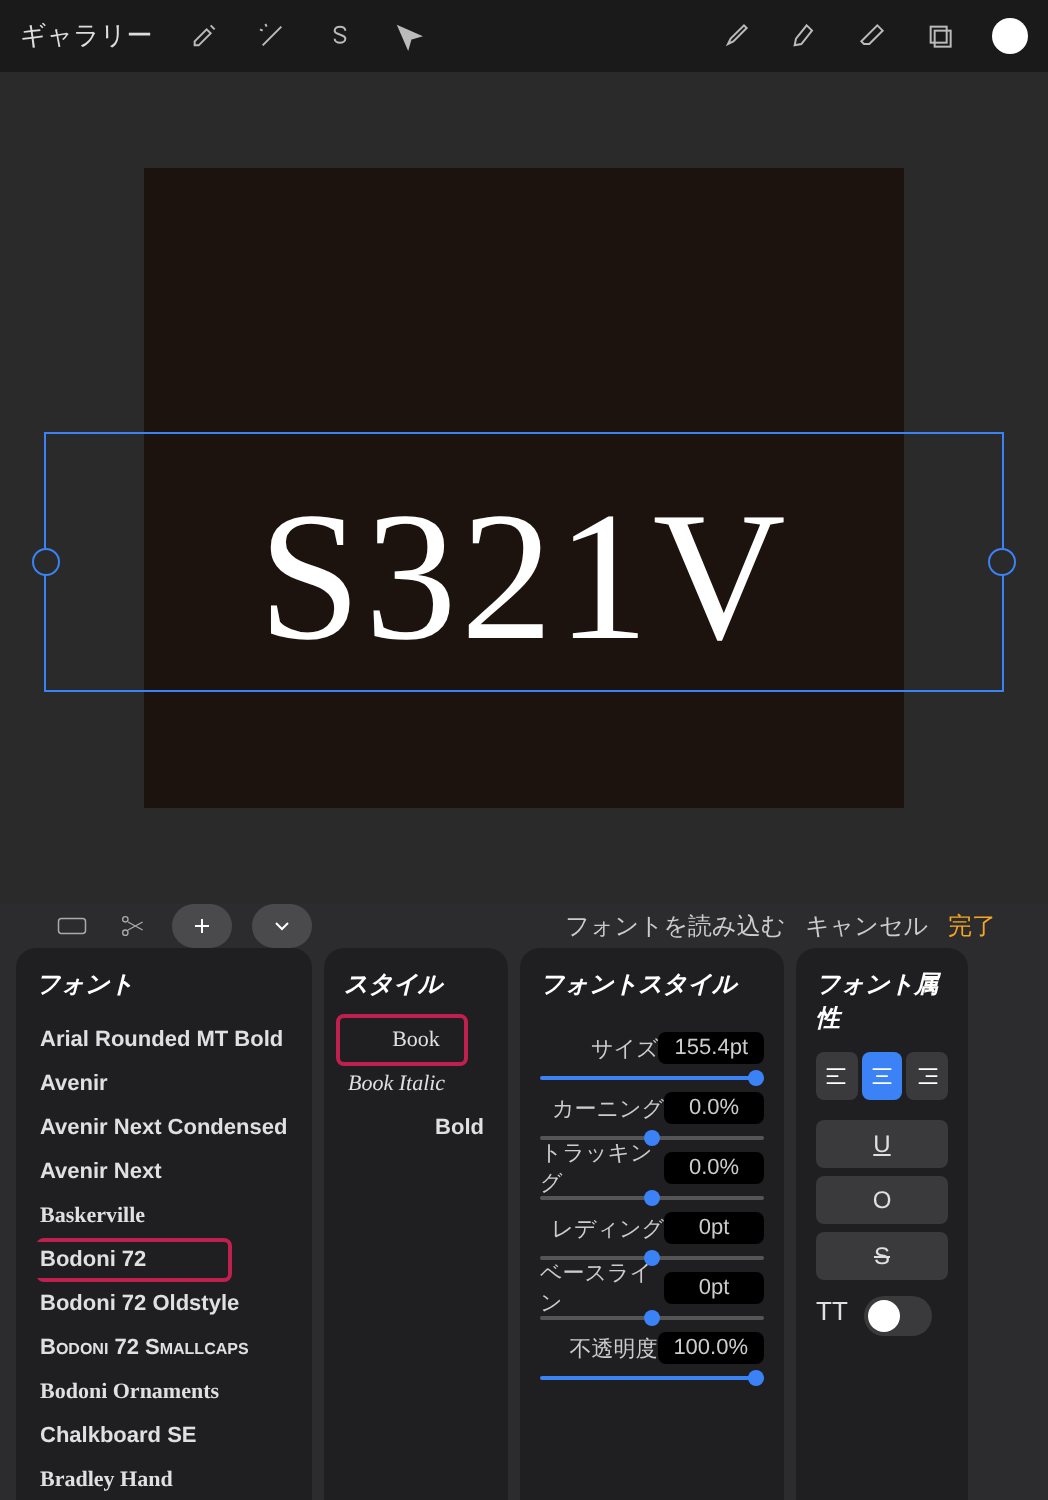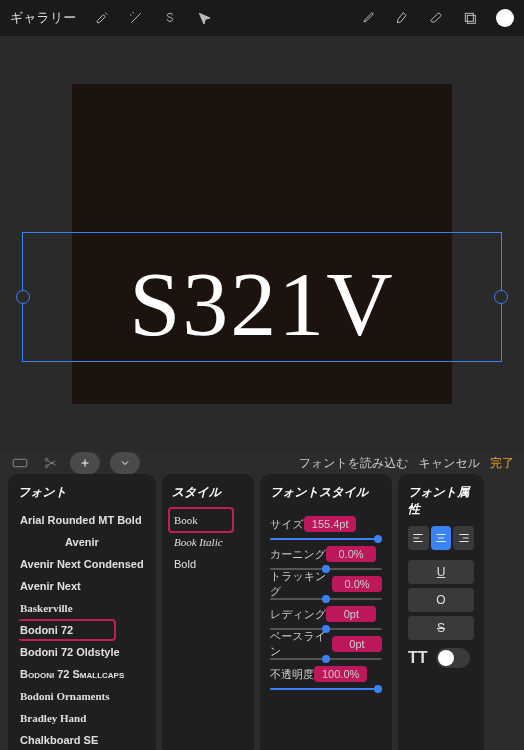--- a/index.html
+++ b/index.html
@@ -10,66 +10,66 @@
 .top-bar .left { display: flex; align-items: center; gap: 18px; }
 .top-bar .right { display: flex; align-items: center; gap: 18px; margin-left: auto; }
 .gallery-label { font-size: 13px; color: #ddd; }
 .tb-icon { width: 16px; height: 16px; color: #bbb; display: flex; align-items: center; justify-content: center; }
 .tb-icon svg { width: 16px; height: 16px; stroke: #bbb; fill: none; stroke-width: 1.5; }
 .white-dot { width: 18px; height: 18px; border-radius: 50%; background: #fff; }
 
 
 .canvas-wrap { height: 416px; background: #2a2a2a; position: relative; display: flex; align-items: center; justify-content: center; }
 .artboard { width: 380px; height: 320px; background: #1d130e; position: relative; }
-.text-selection { position: absolute; left: 22px; top: 196px; width: 480px; height: 130px; border: 1px solid #3b82f6; }
+.text-selection { position: absolute; left: 22px; top: 180px; width: 480px; height: 130px; border: 1px solid #3b82f6; }
 .text-selection::before, .text-selection::after { content: ''; position: absolute; width: 12px; height: 12px; border: 1px solid #3b82f6; border-radius: 50%; background: #2a2a2a; top: 50%; transform: translateY(-50%); }
 .text-selection::before { left: -7px; }
 .text-selection::after { right: -7px; }
 .big-text { position: absolute; width: 100%; text-align: center; top: 18px; font-family: "Bodoni 72", "Didot", Georgia, serif; font-size: 92px; color: #fff; letter-spacing: 2px; }
 
 
 .panel { height: 298px; background: #2c2c2e; display: flex; flex-direction: column; }
-.panel-header { height: 38px; display: flex; align-items: center; padding: 0 10px; gap: 10px; }
+.panel-header { height: 38px; display: flex; align-items: center; padding: 0 26px; gap: 10px; }
 .ph-icon { width: 20px; height: 20px; display: flex; align-items: center; justify-content: center; color: #aaa; }
 .pill-btn { height: 22px; padding: 0 6px; border-radius: 11px; background: #4a4a4c; display: flex; align-items: center; justify-content: center; min-width: 30px; }
 .ph-spacer { flex: 1; }
 .ph-link { font-size: 12px; color: #ccc; }
 .ph-link.done { color: #f5a623; }
 
 .panel-cols { flex: 1; display: flex; padding: 0 8px 8px; gap: 6px; }
 .col { background: #1f1f21; border-radius: 10px; padding: 10px 10px; overflow: hidden; }
 .col-header { font-size: 12px; font-weight: 600; color: #fff; margin-bottom: 8px; font-style: italic; }
 
 .col-fonts { width: 148px; }
 .font-item { font-size: 11px; padding: 5px 2px; border-radius: 4px; white-space: nowrap; overflow: hidden; font-weight: bold; }
 .font-item.selected { position: relative; }
 .font-item.selected::after { content: ''; position: absolute; left: -4px; right: 30px; top: 0; bottom: 0; border: 2px solid #c02050; border-radius: 4px; }
 
 .col-styles { width: 92px; }
 .style-item { font-size: 11px; padding: 5px 2px; font-family: Georgia, serif; }
 .style-item.italic { font-style: italic; }
-.style-item.bold { font-weight: normal; font-family: inherit; }
-.style-item.selected { position: relative; }
+.style-item.bold { font-weight: bold; font-family: inherit; text-align: right; }
+.style-item.selected { position: relative; text-align: center; }
 .style-item.selected::after { content: ''; position: absolute; left: -4px; right: 10px; top: -2px; bottom: -2px; border: 2px solid #c02050; border-radius: 4px; }
 
 .col-fstyle { width: 132px; }
-.fs-row { display: flex; align-items: center; justify-content: flex-start; font-size: 11px; color: #ccc; height: 30px; position: relative; }
-.fs-val { font-size: 11px; background: #be185d; padding: 2px 8px; border-radius: 4px; min-width: 50px; text-align: center; }
+.fs-row { display: flex; align-items: center; justify-content: flex-end; font-size: 11px; color: #ccc; height: 30px; position: relative; }
+.fs-val { font-size: 11px; background: #000000; padding: 2px 8px; border-radius: 4px; min-width: 50px; text-align: center; }
 .fs-slider { position: absolute; bottom: -1px; left: 0; right: 0; height: 2px; background: #3b82f6; border-radius: 1px; }
 .fs-slider::after { content: ''; position: absolute; right: 0; top: -3px; width: 8px; height: 8px; background: #3b82f6; border-radius: 50%; }
 .fs-slider.mid::after { left: 50%; right: auto; transform: translateX(-50%); }
 .fs-slider.mid { background: linear-gradient(90deg, #555 0%, #555 48%, #3b82f6 48%, #3b82f6 52%, #555 52%); }
 
 .col-attrs { width: 86px; }
 .align-btns { display: flex; gap: 2px; margin-bottom: 10px; }
 .align-btn { flex: 1; height: 24px; background: #3a3a3c; display: flex; align-items: center; justify-content: center; border-radius: 4px; }
 .align-btn.active { background: #3b82f6; }
 .align-btn svg { width: 14px; height: 14px; stroke: #fff; stroke-width: 1.5; fill: none; }
 .attr-btn { height: 24px; background: #3a3a3c; display: flex; align-items: center; justify-content: center; border-radius: 4px; margin-bottom: 4px; font-size: 12px; }
-.attr-row { display: flex; align-items: center; gap: 8px; margin-top: 8px; font-size: 16px; font-weight: bold; }
+.attr-row { display: flex; gap: 8px; margin-top: 8px; font-size: 13px; }
 .toggle { width: 34px; height: 20px; border-radius: 10px; background: #3a3a3c; position: relative; }
 .toggle::after { content: ''; position: absolute; left: 2px; top: 2px; width: 16px; height: 16px; border-radius: 50%; background: #fff; }
 </style>
 </head>
 <body>
 
 <div class="top-bar">
   <div class="left">
     <span class="gallery-label">ギャラリー</span>
     <span class="tb-icon">
@@ -154,30 +154,30 @@
     <span class="ph-link">フォントを読み込む</span>
     <span class="ph-link">キャンセル</span>
     <span class="ph-link done">完了</span>
   </div>
 
   <div class="panel-cols">
     <div class="col col-fonts">
       <div class="col-header">フォント</div>
       <div id="font-list">
           <div class="font-item" style="font-family: &quot;Arial Rounded MT Bold&quot;, Arial;">Arial Rounded MT Bold</div>
-          <div class="font-item" style="font-family: Avenir, sans-serif; text-align: center;">Avenir</div>
+          <div class="font-item" style="font-family: Avenir, sans-serif;">Avenir</div>
           <div class="font-item" style="font-family: &quot;Avenir Next Condensed&quot;, sans-serif;">Avenir Next Condensed</div>
           <div class="font-item" style="font-family: &quot;Avenir Next&quot;, sans-serif;">Avenir Next</div>
           <div class="font-item" style="font-family: Baskerville, serif;">Baskerville</div>
           <div class="font-item selected">Bodoni 72</div>
           <div class="font-item">Bodoni 72 Oldstyle</div>
           <div class="font-item" style="font-variant: small-caps;">Bodoni 72 Smallcaps</div>
           <div class="font-item" style="font-family: &quot;Bodoni Ornaments&quot;, serif;">Bodoni Ornaments</div>
+          <div class="font-item" style="font-family: &quot;Chalkboard SE&quot;, sans-serif;">Chalkboard SE</div>
           <div class="font-item" style="font-family: &quot;Bradley Hand&quot;, cursive;">Bradley Hand</div>
-          <div class="font-item" style="font-family: &quot;Chalkboard SE&quot;, sans-serif;">Chalkboard SE</div>
         </div>
     </div>
 
     <div class="col col-styles">
       <div class="col-header">スタイル</div>
       <div id="style-list">
           <div class="style-item selected">Book</div>
           <div class="style-item italic">Book Italic</div>
           <div class="style-item bold">Bold</div>
         </div>

